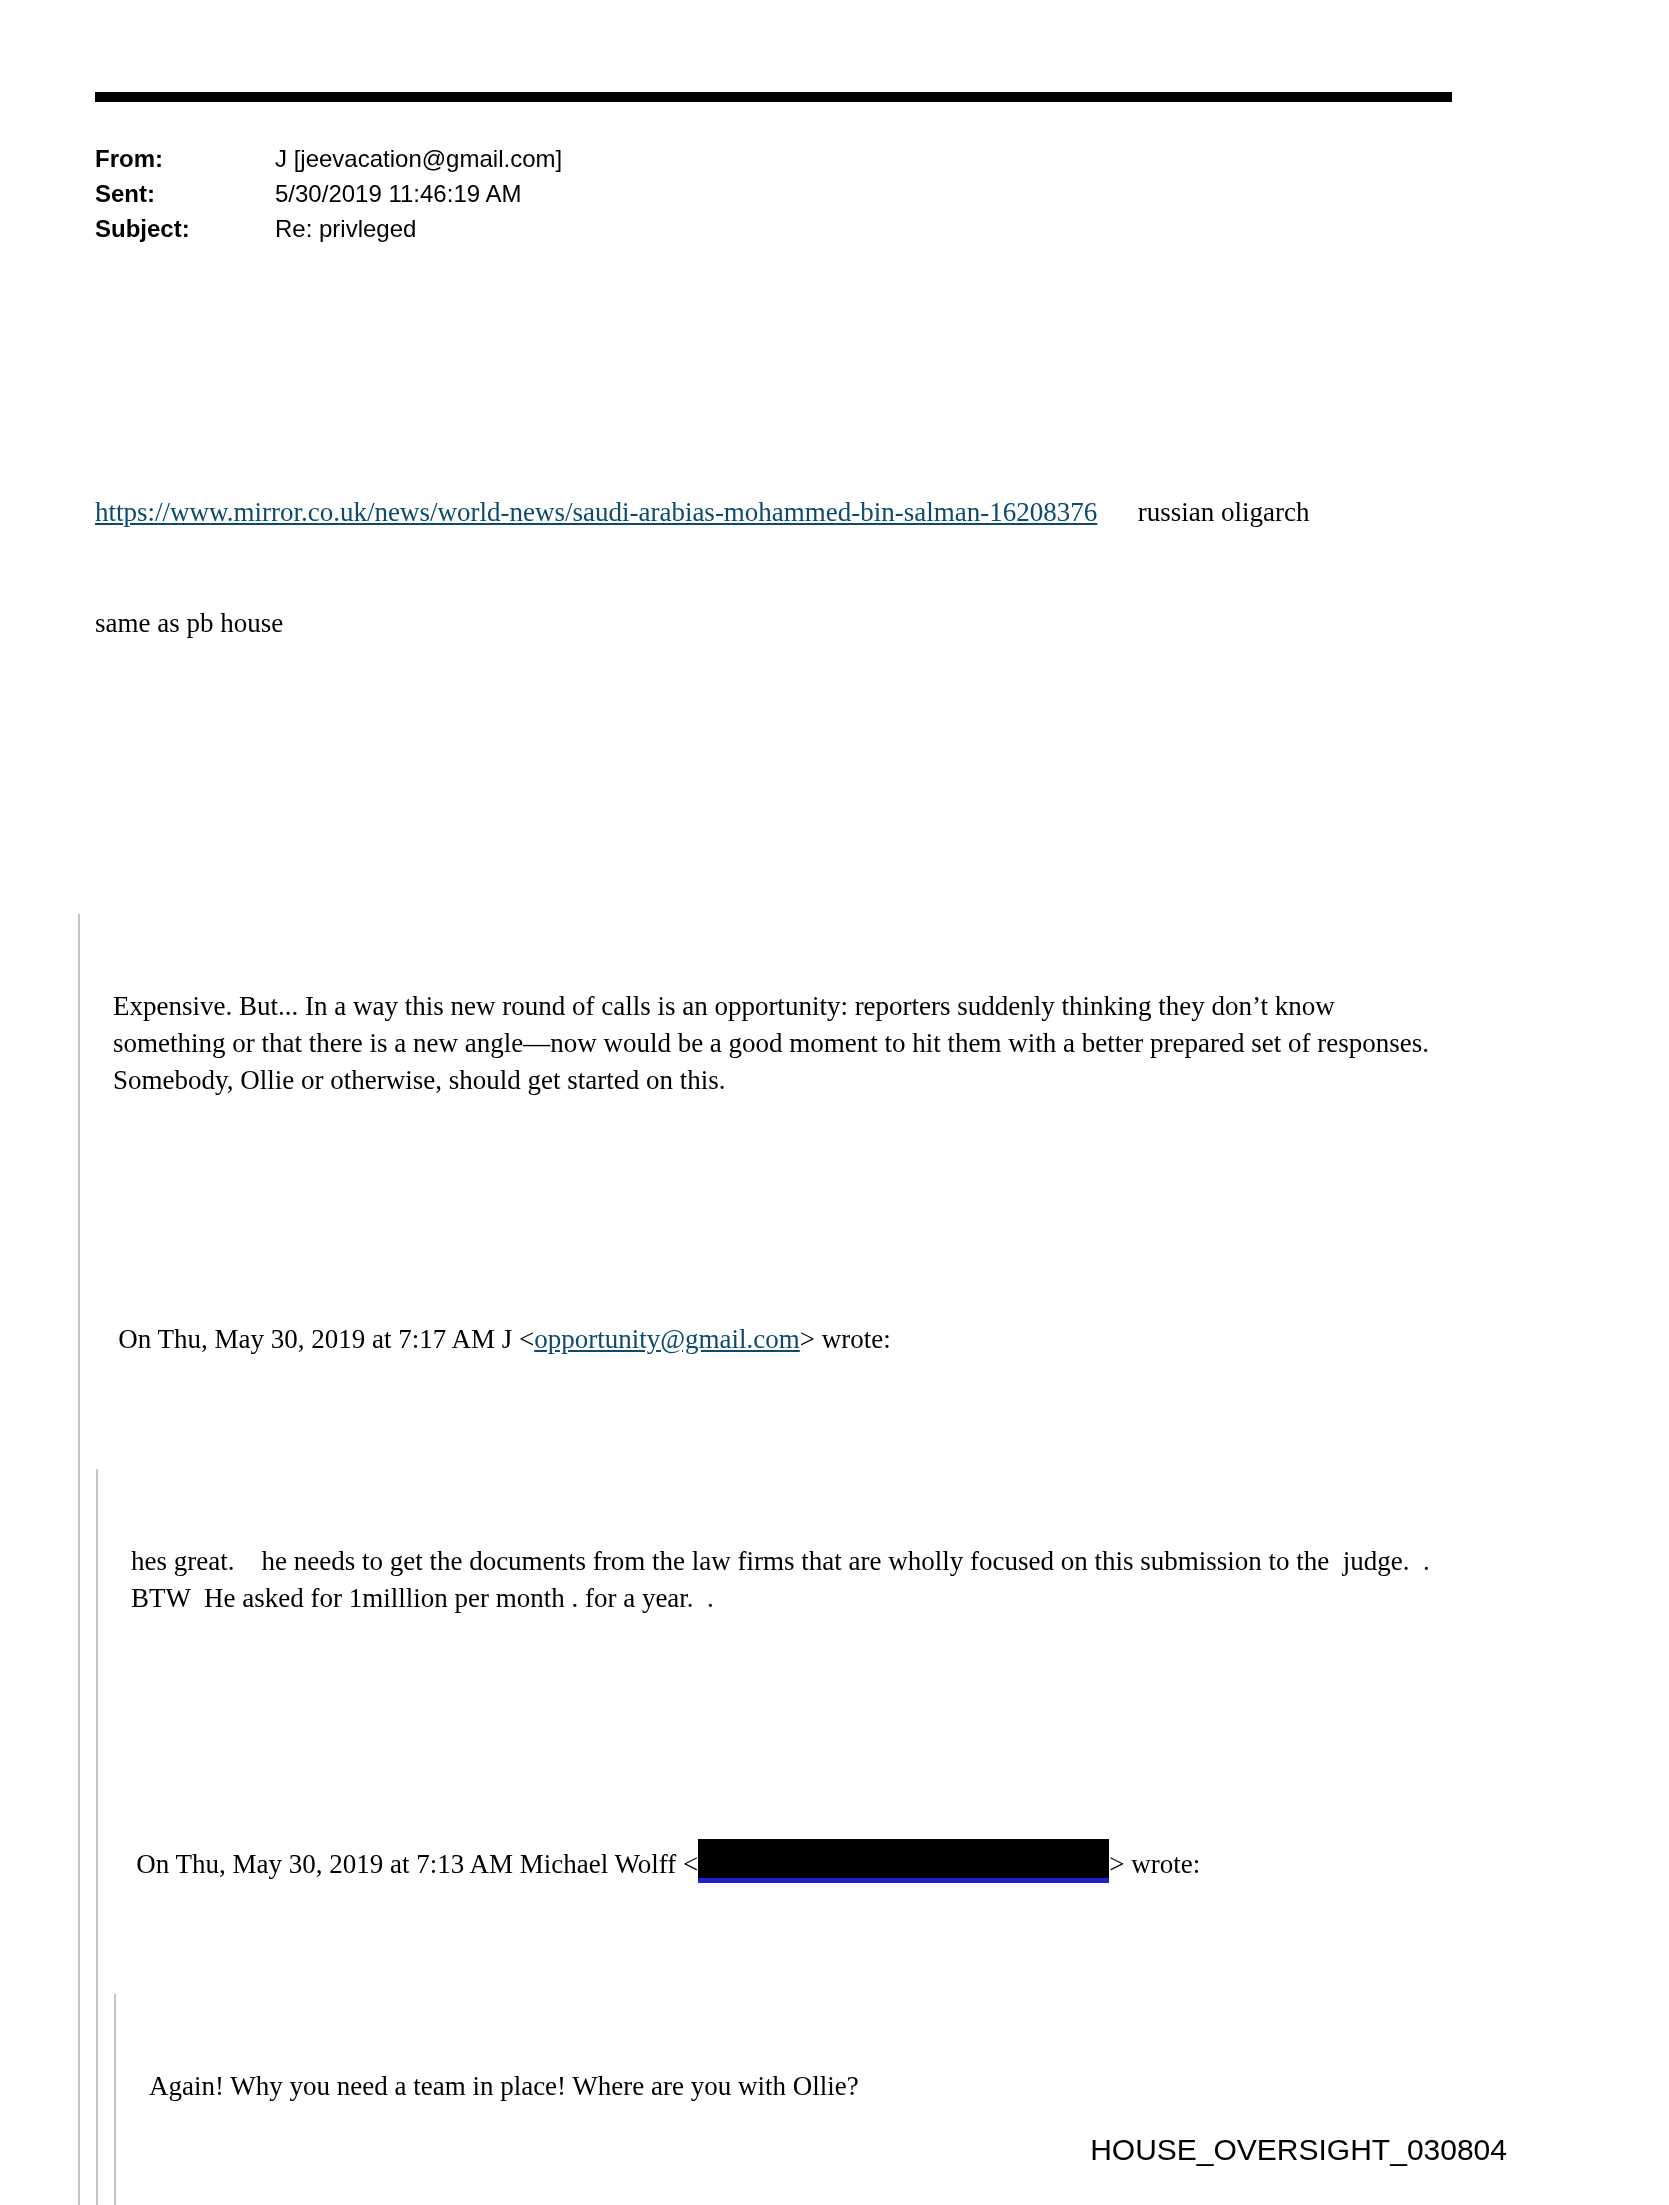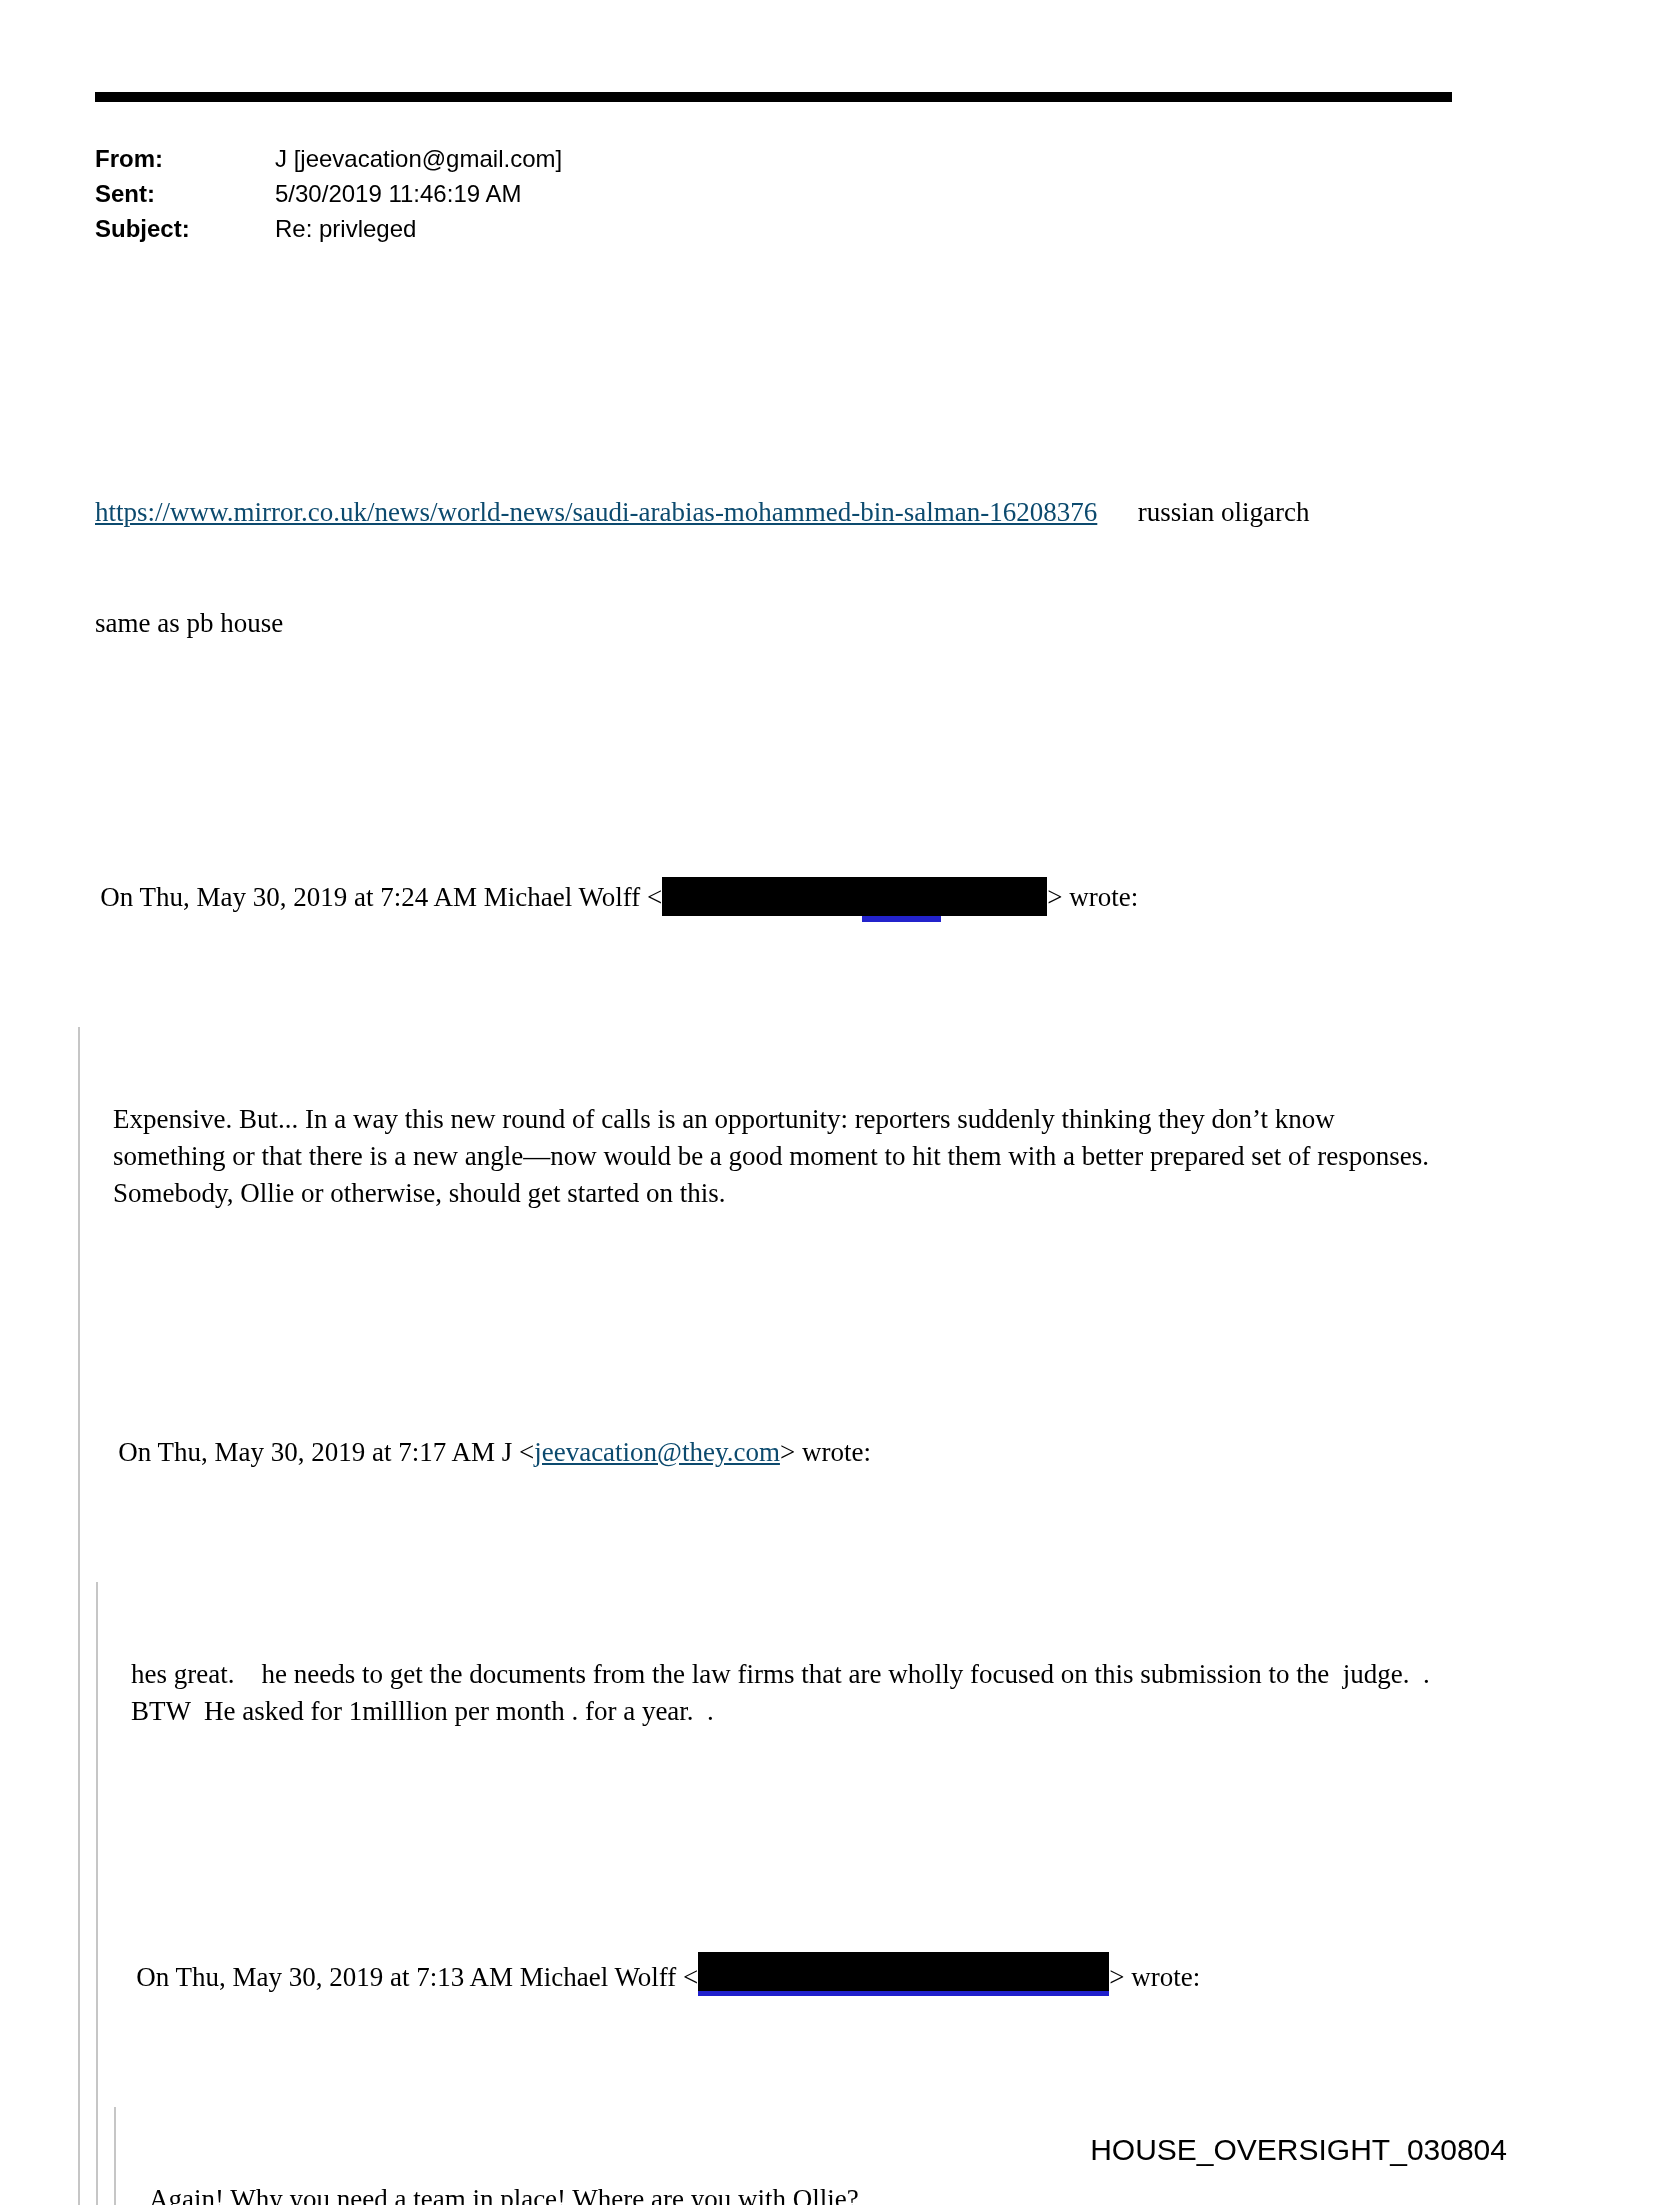--- a/index.html
+++ b/index.html
@@ -49,27 +49,26 @@
       </div>
     </div>
 
     <div class="body">
 
       <div class="intro">
         <p><a class="link">https://www.mirror.co.uk/news/world-news/saudi-arabias-mohammed-bin-salman-16208376</a><span>      russian oligarch</span></p>
         <p>same as pb house</p>
       </div>
 
-      <p class="attr"><span>On Thu, May 30, 2019 at 7:24 AM Michael Wolff &lt;</span><span class="redact redact-a"><span class="peek"></span></span><span>&gt; wrote:</span></p>
 
       <blockquote>
         <p>Expensive. But... In a way this new round of calls is an opportunity: reporters suddenly thinking they don’t know something or that there is a new angle—now would be a good moment to hit them with a better prepared set of responses. Somebody, Ollie or otherwise, should get started on this.</p>
         <div class="sp"></div>
 
-        <p class="attr"><span>On Thu, May 30, 2019 at 7:17 AM J &lt;</span><a class="link">jeevacation@they.com</a><span>&gt; wrote:</span></p>
+        <p class="attr"><span>On Thu, May 30, 2019 at 7:17 AM J &lt;</span><a class="link">opportunity@gmail.com</a><span>&gt; wrote:</span></p>
 
         <blockquote>
           <p>hes great.    he needs to get the documents from the law firms that are wholly focused on this submission to the  judge.  .  BTW  He asked for 1milllion per month . for a year.  .</p>
           <div class="sp"></div>
 
           <p class="attr"><span>On Thu, May 30, 2019 at 7:13 AM Michael Wolff &lt;</span><span class="redact redact-b"></span><span>&gt; wrote:</span></p>
 
           <blockquote>
             <p>Again! Why you need a team in place! Where are you with Ollie?</p>
             

